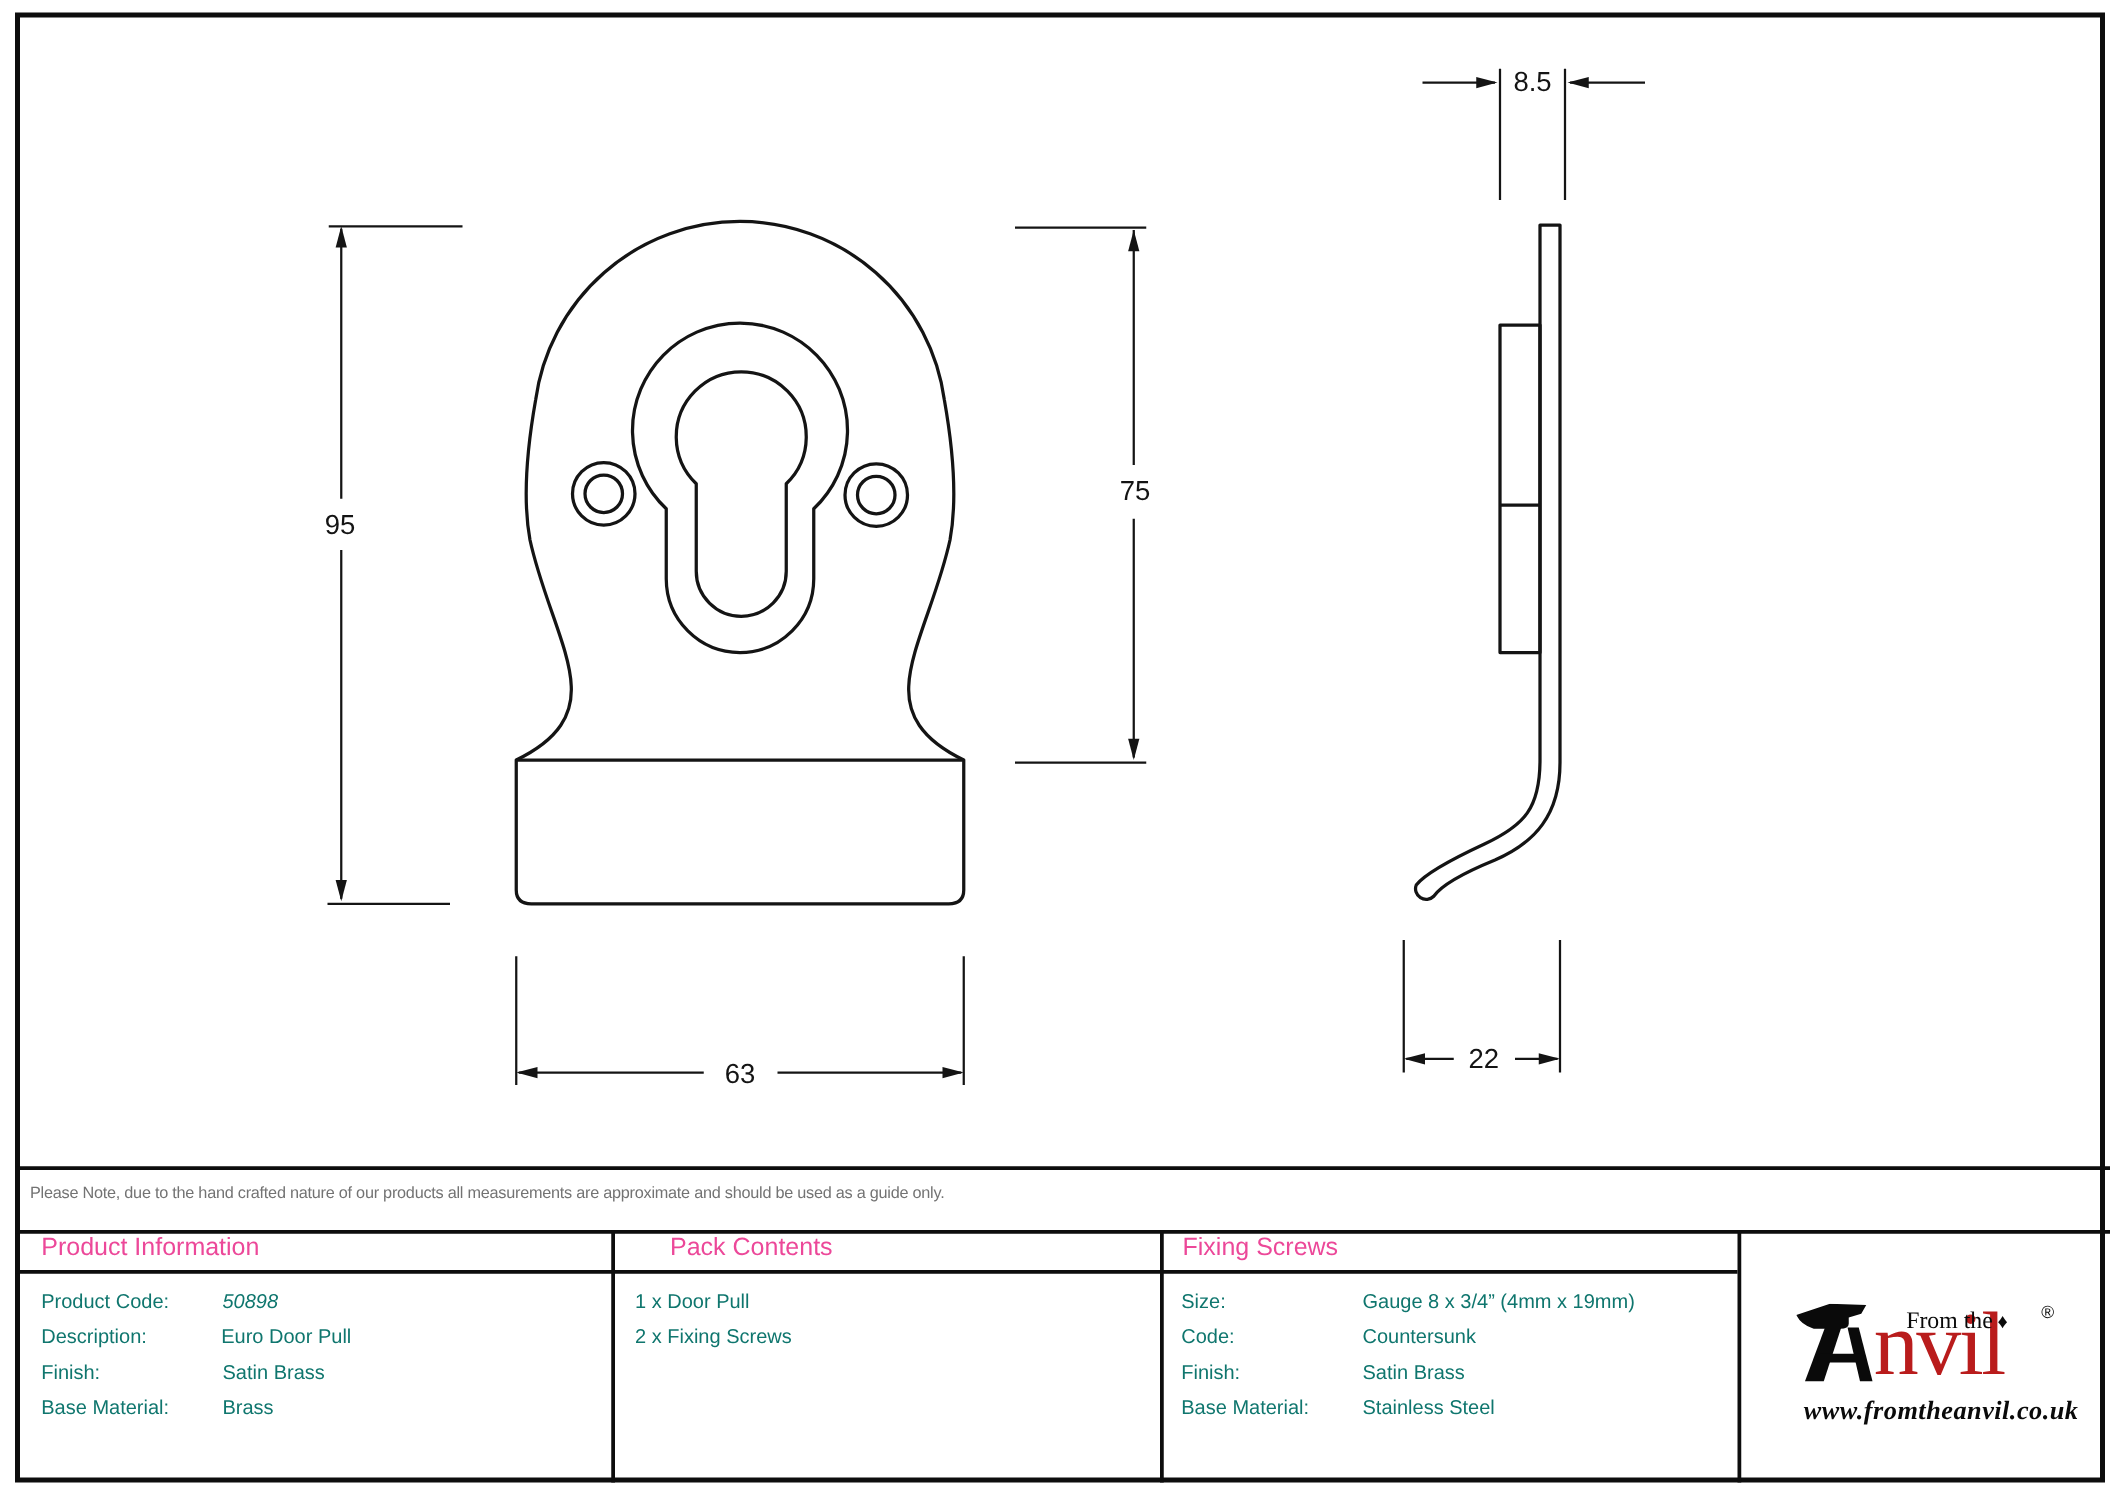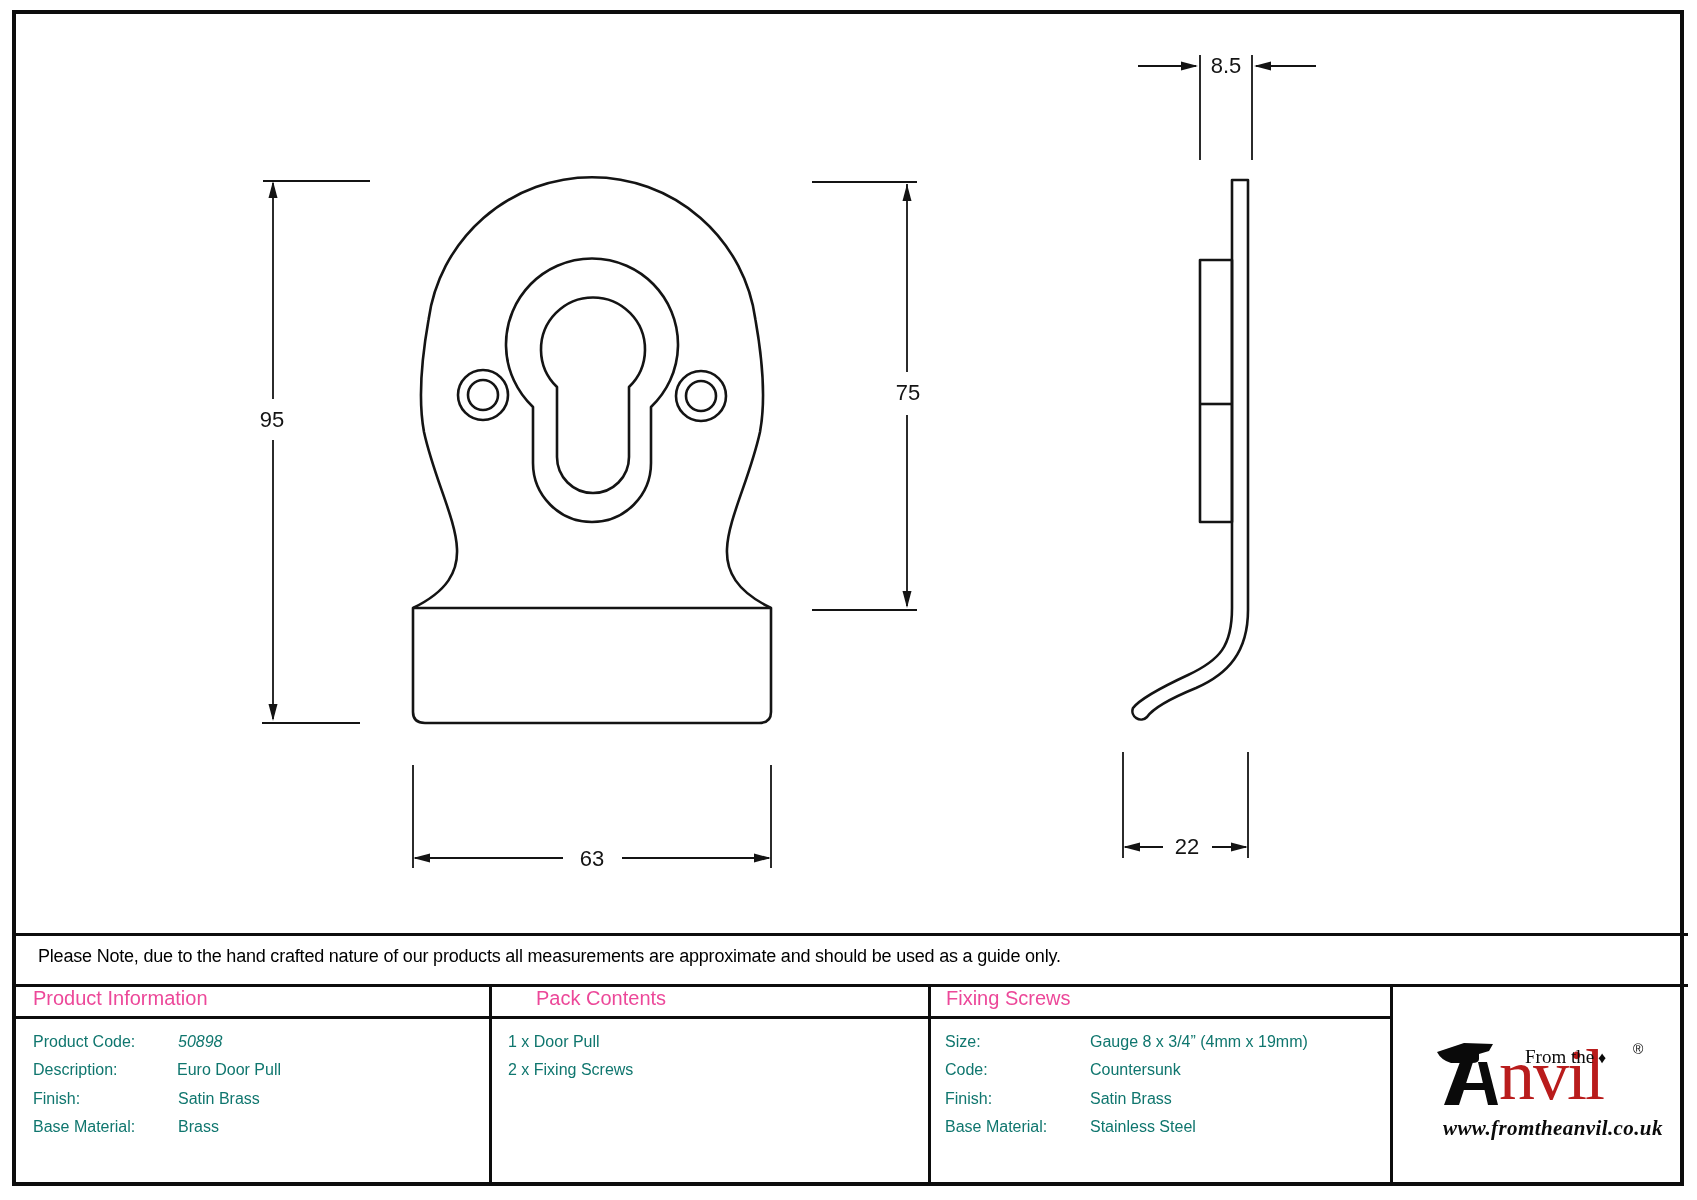--- a/index.html
+++ b/index.html
@@ -7,21 +7,21 @@
     position:relative;width:1697px;height:1200px;background:#ffffff;
     font-family:"Liberation Sans",sans-serif;color:#141414;overflow:hidden;
   }
   .outer-border{
     position:absolute;left:12px;top:10px;width:1672px;height:1176px;
     border:4px solid #0d0d0d;box-sizing:border-box;
   }
   .hline{position:absolute;background:#0d0d0d;height:3px;}
   .vline{position:absolute;background:#0d0d0d;width:3px;}
   .note-text{
-    position:absolute;left:38px;top:946px;font-size:18px;color:#000000;
+    position:absolute;left:24px;top:946px;font-size:13px;color:#737373;
     letter-spacing:-0.2px;white-space:nowrap;
   }
   .cell-header{
     position:absolute;top:987px;font-size:20px;color:#ec4899;white-space:nowrap;
   }
   .trow{position:absolute;font-size:16px;color:#0f766e;white-space:nowrap;}
   .tlabel{position:absolute;left:0;}
   .tvalue{position:absolute;}
   svg.drawing{position:absolute;left:0;top:0;}
   svg .outline{fill:none;stroke:#141414;stroke-width:2.6px;stroke-linejoin:round;}

